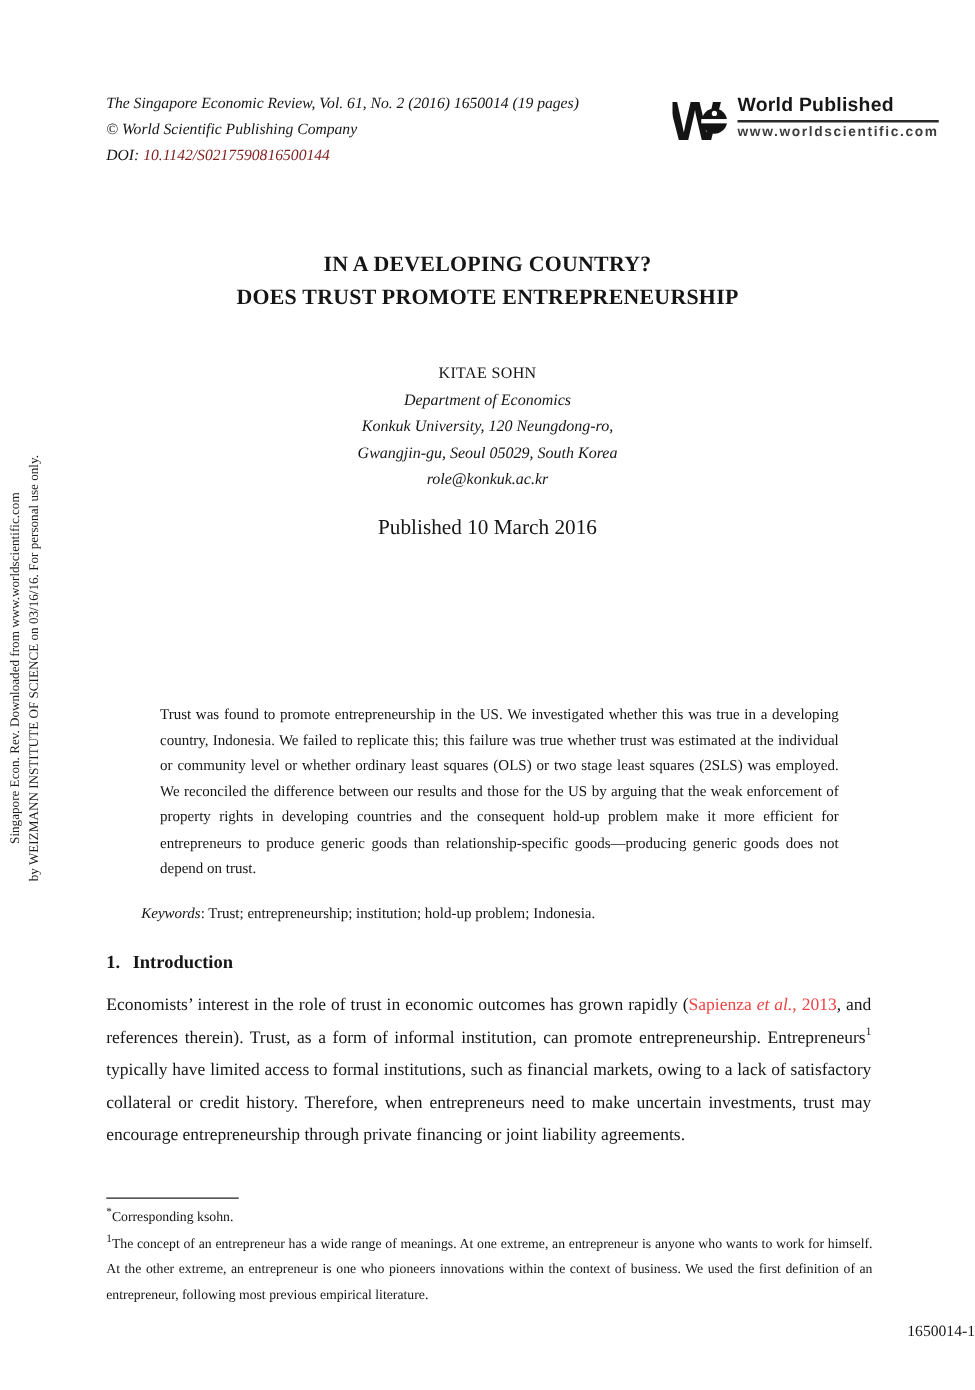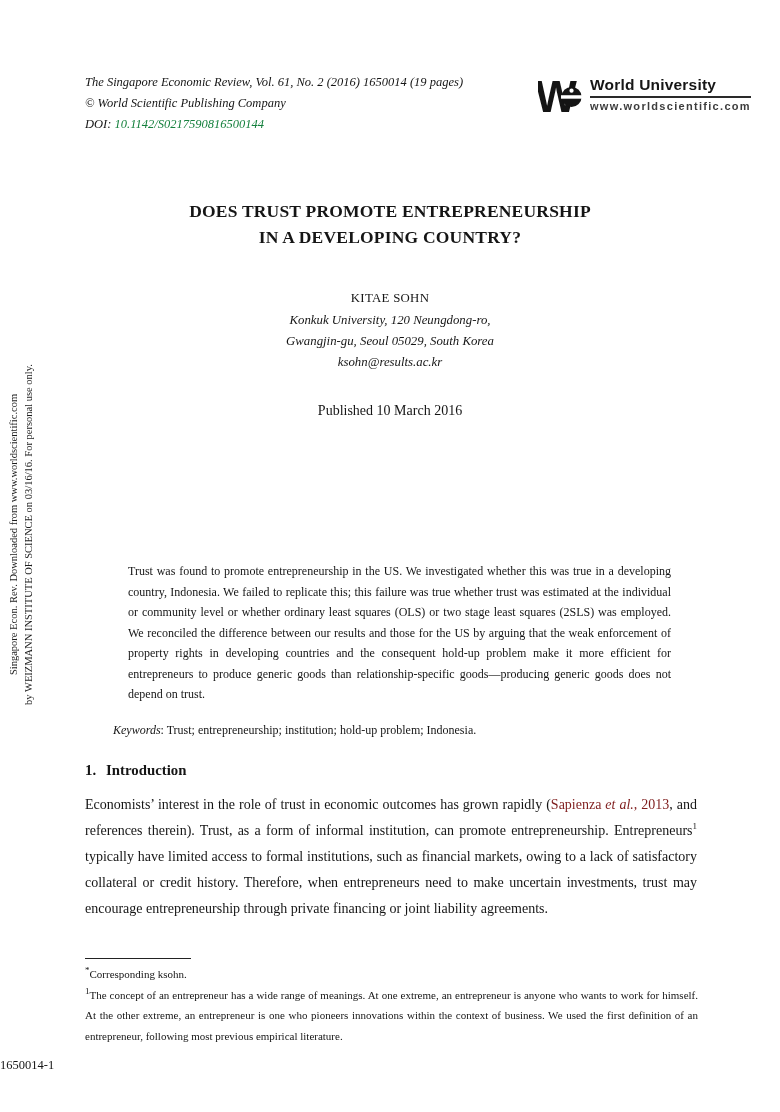--- a/index.html
+++ b/index.html
@@ -16,21 +16,21 @@
   .watermark-anchor{position:absolute;left:21px;top:535px;width:0;height:0;}
   .watermark{
     width:480px;
     margin-left:-240px;margin-top:-15px;
     transform:rotate(-90deg);
     font-size:10.5px;line-height:14.5px;
     text-align:center;white-space:nowrap;color:#1c1c1c;
   }
   
   .header{position:absolute;left:85px;top:72px;font-size:12.5px;line-height:21px;font-style:italic;}
-  .doi-link{color:#15803d;text-decoration:none;cursor:pointer;}
+  .doi-link{color:#7f1d1d;text-decoration:none;cursor:pointer;}
   
   .logo{position:absolute;left:538px;top:76px;display:flex;align-items:flex-start;gap:6px;}
   .logo-text{display:flex;flex-direction:column;}
   .logo-name{
     font-family:"Liberation Sans", sans-serif;font-weight:bold;font-size:15.5px;
     color:#161616;border-bottom:2px solid #2a2a2a;padding-bottom:2px;letter-spacing:.2px;
   }
   .logo-url{
     font-family:"Liberation Sans", sans-serif;font-size:11px;letter-spacing:1.3px;
     color:#3d3d3d;margin-top:2px;font-weight:bold;
@@ -39,41 +39,41 @@
   .title{
     position:absolute;left:0;right:0;top:198px;text-align:center;
     font-size:17.5px;font-weight:bold;line-height:26px;letter-spacing:.2px;
   }
   
   .authors{position:absolute;left:0;right:0;top:288px;text-align:center;font-size:12.8px;line-height:21px;font-family:Liberation Serif, serif;}
   .author-name{margin-bottom:1px;letter-spacing:.3px;}
   .affil{font-style:italic;}
   .author-block{margin-bottom:0;}
   .author-block + .author-block{margin-top:15px;}
-  .published{margin-top:27px;font-size:14px;}
+  .published{margin-top:17px;font-size:17px;}
   sup{font-size:9px;vertical-align:super;line-height:0;}
   
   .abstract-wrap{position:absolute;left:113px;width:573px;top:546px;font-size:12px;line-height:20.5px;}
   .abstract{text-align:justify;margin:15px;}
   .jel{margin-top:13px;}
   .keywords{margin-top:0;}
   .kw-label{font-style:italic;}
   
   .intro{position:absolute;left:85px;width:612px;top:762px;}
   .sec-heading{font-size:14.8px;font-weight:bold;}
   .sec-num{margin-right:10px;}
   .intro p{margin:13px 0 0 0;font-size:14px;line-height:26px;text-align:justify;}
-  .cite-link{color:#7f1d1d;cursor:pointer;}
+  .cite-link{color:#ef4444;cursor:pointer;}
   .cite-etal{font-style:italic;}
   
   .footnotes{position:absolute;left:85px;width:613px;top:958px;font-size:11px;line-height:20.5px;}
   .fn-rule{width:106px;border:0;border-top:1.6px solid #222;margin:0 0 5px 0;}
   .footnotes p{margin:0;text-align:justify;}
   
-  .footer{position:absolute;left:0;right:0;top:1058px;text-align:left;font-size:12.5px;}
+  .footer{position:absolute;left:0;right:0;top:1058px;text-align:right;font-size:12.5px;}
 </style>
 </head>
 <body>
 
 <div class="page">
 
   <div class="watermark-anchor">
     <div class="watermark">
       <div>Singapore Econ. Rev. Downloaded from www.worldscientific.com</div>
       <div>by WEIZMANN INSTITUTE OF SCIENCE on 03/16/16. For personal use only.</div>
@@ -89,36 +89,37 @@
   <div class="logo">
     <span>
       <svg width="46" height="40" viewBox="0 0 48 40">
         <text x="-3" y="37" font-family="Liberation Sans, sans-serif" font-size="46" font-weight="bold" fill="#141414">W</text>
         <circle cx="35" cy="21" r="10.5" fill="#141414"></circle>
         <rect x="24" y="19.2" width="22" height="3.6" fill="#ffffff"></rect>
         <circle cx="35" cy="14.5" r="2.2" fill="#ffffff"></circle>
       </svg>
     </span>
     <span class="logo-text">
-      <span class="logo-name">World University</span>
+      <span class="logo-name">World Published</span>
       <span class="logo-url">www.worldscientific.com</span>
     </span>
   </div>
 
   <div class="title">
+    <div>IN A DEVELOPING COUNTRY?</div>
     <div>DOES TRUST PROMOTE ENTREPRENEURSHIP</div>
-    <div>IN A DEVELOPING COUNTRY?</div>
   </div>
 
   <div class="authors">
     <div class="author-block">
       <div class="author-name">KITAE SOHN</div>
+      <div class="affil">Department of Economics</div>
       <div class="affil">Konkuk University, 120 Neungdong-ro,</div>
       <div class="affil">Gwangjin-gu, Seoul 05029, South Korea</div>
-      <div class="affil">ksohn@results.ac.kr</div>
+      <div class="affil">role@konkuk.ac.kr</div>
     </div>
     <div class="published">Published 10 March 2016</div>
   </div>
 
   <div class="abstract-wrap">
     <p class="abstract">Trust was found to promote entrepreneurship in the US. We investigated whether this was true in a developing country, Indonesia. We failed to replicate this; this failure was true whether trust was estimated at the individual or community level or whether ordinary least squares (OLS) or two stage least squares (2SLS) was employed. We reconciled the difference between our results and those for the US by arguing that the weak enforcement of property rights in developing countries and the consequent hold-up problem make it more efficient for entrepreneurs to produce generic goods than relationship-specific goods—producing generic goods does not depend on trust.</p>
     <div class="keywords"><span class="kw-label">Keywords</span><span>: Trust; entrepreneurship; institution; hold-up problem; Indonesia.</span></div>
   </div>
 
   <div class="intro">

